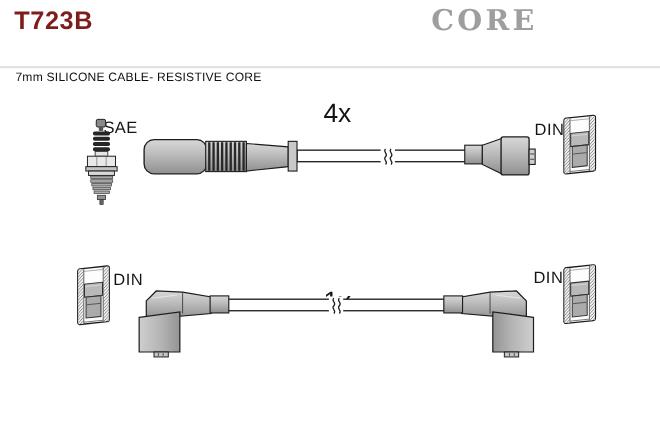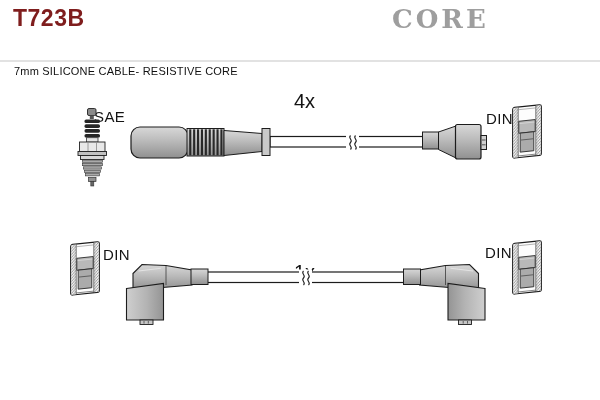--- a/index.html
+++ b/index.html
@@ -5,21 +5,21 @@
   html,body{margin:0;padding:0;background:#fff;}
   .page{position:relative;width:600px;height:400px;background:#fff;overflow:hidden;
         font-family:"Liberation Sans",sans-serif;color:#141414;}
   .abs{position:absolute;white-space:nowrap;}
   .part-number{left:13px;top:5px;font-size:23px;font-weight:bold;letter-spacing:.5px;color:#7f1d1d;}
   .subtitle{left:14px;top:30px;font-size:11px;letter-spacing:.2px;color:#111;margin-top:35px;}
   .brand{left:392px;top:4px;font-size:26px;font-weight:bold;
          font-family:"DejaVu Serif","Liberation Serif",serif;
          color:var(--brand-gray,#9e9e9e);letter-spacing:3px;}
   .divider{left:0;top:60px;width:600px;height:2px;background:var(--divider,#e2e2e2);}
-  .qty{font-size:20px;color:#141414;}
+  .qty{font-size:24px;color:#141414;}
   #qty-top{left:294px;top:90px;}
   #qty-bottom{left:294px;top:228px;margin-top:33px;}
   .term-label{font-size:15px;letter-spacing:.4px;color:#141414;}
   #lbl-sae{left:94px;top:108px;}
   #lbl-din-tr{left:486px;top:110px;}
   #lbl-din-bl{left:103px;top:246px;}
   #lbl-din-br{left:485px;top:244px;}
   svg.canvas{position:absolute;left:0;top:0;}
   .outline{stroke:var(--outline,#1c1c1c);}
 </style>

